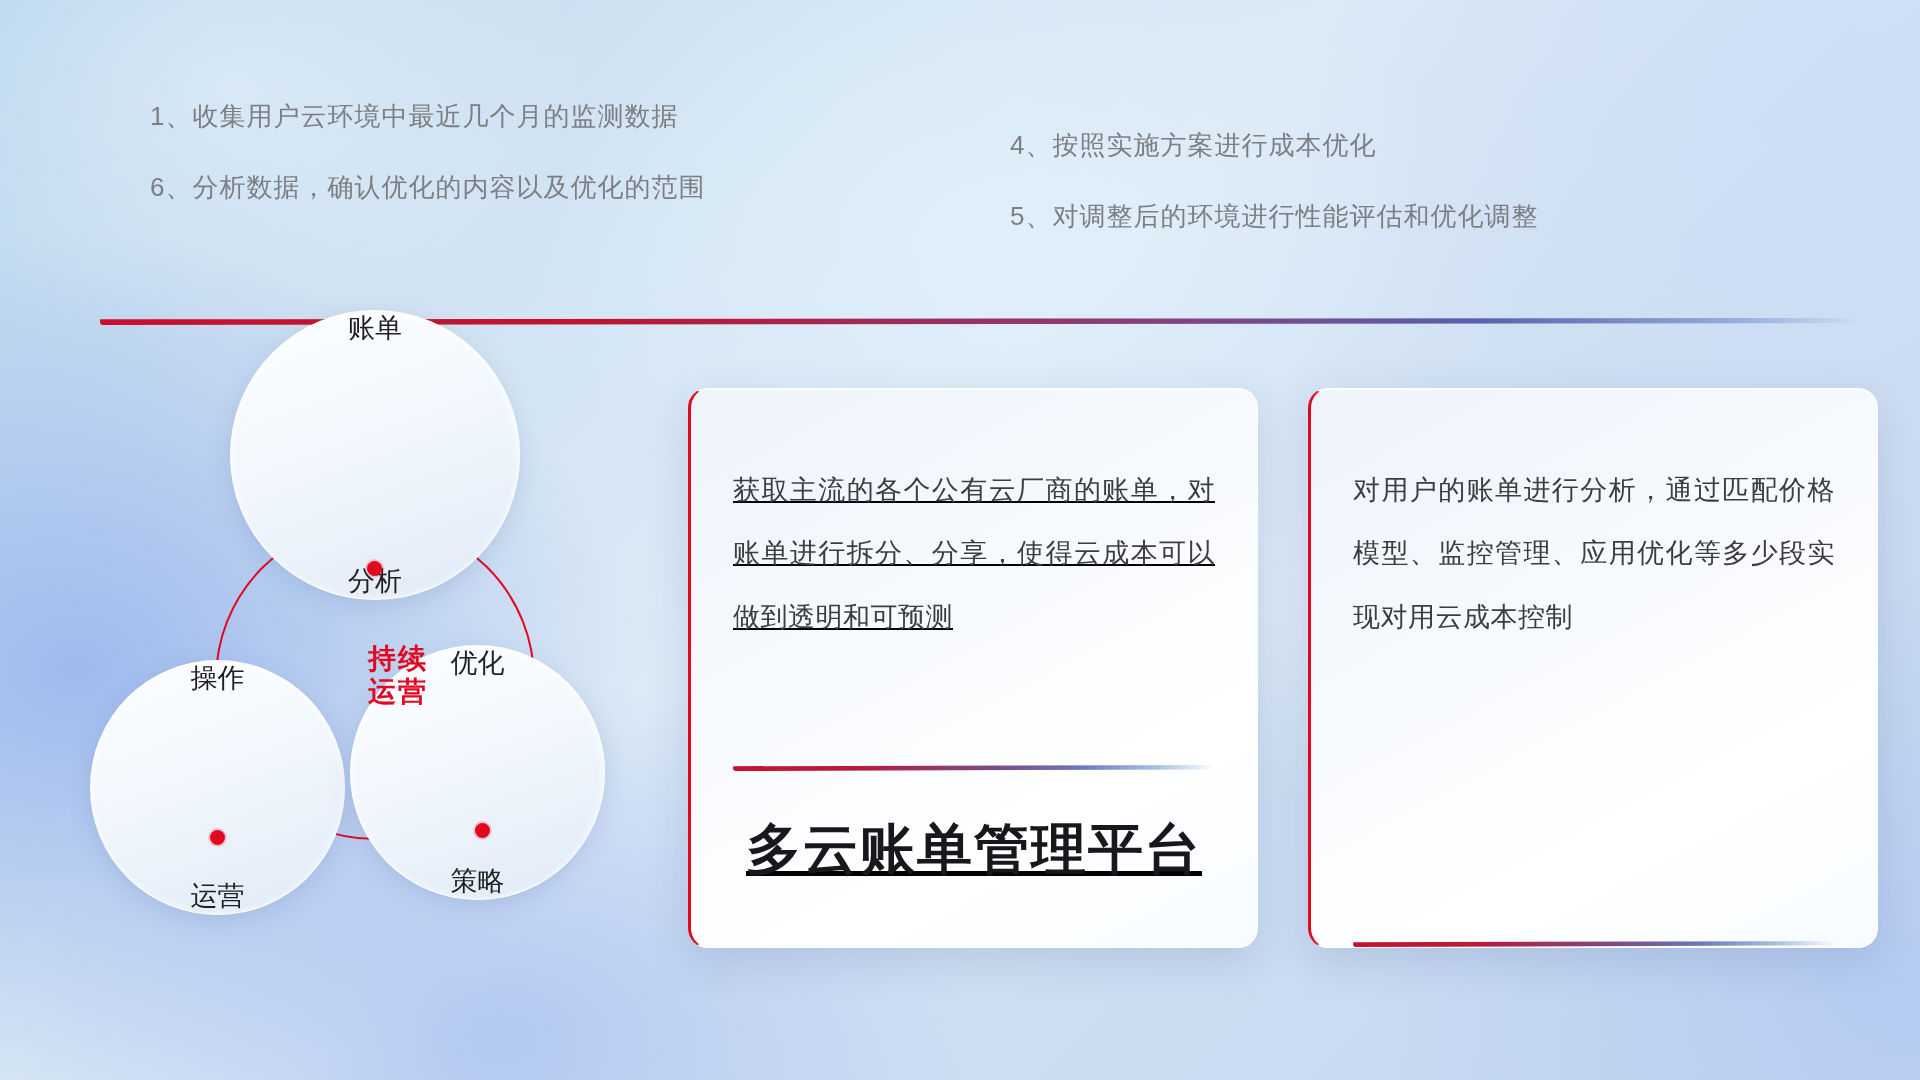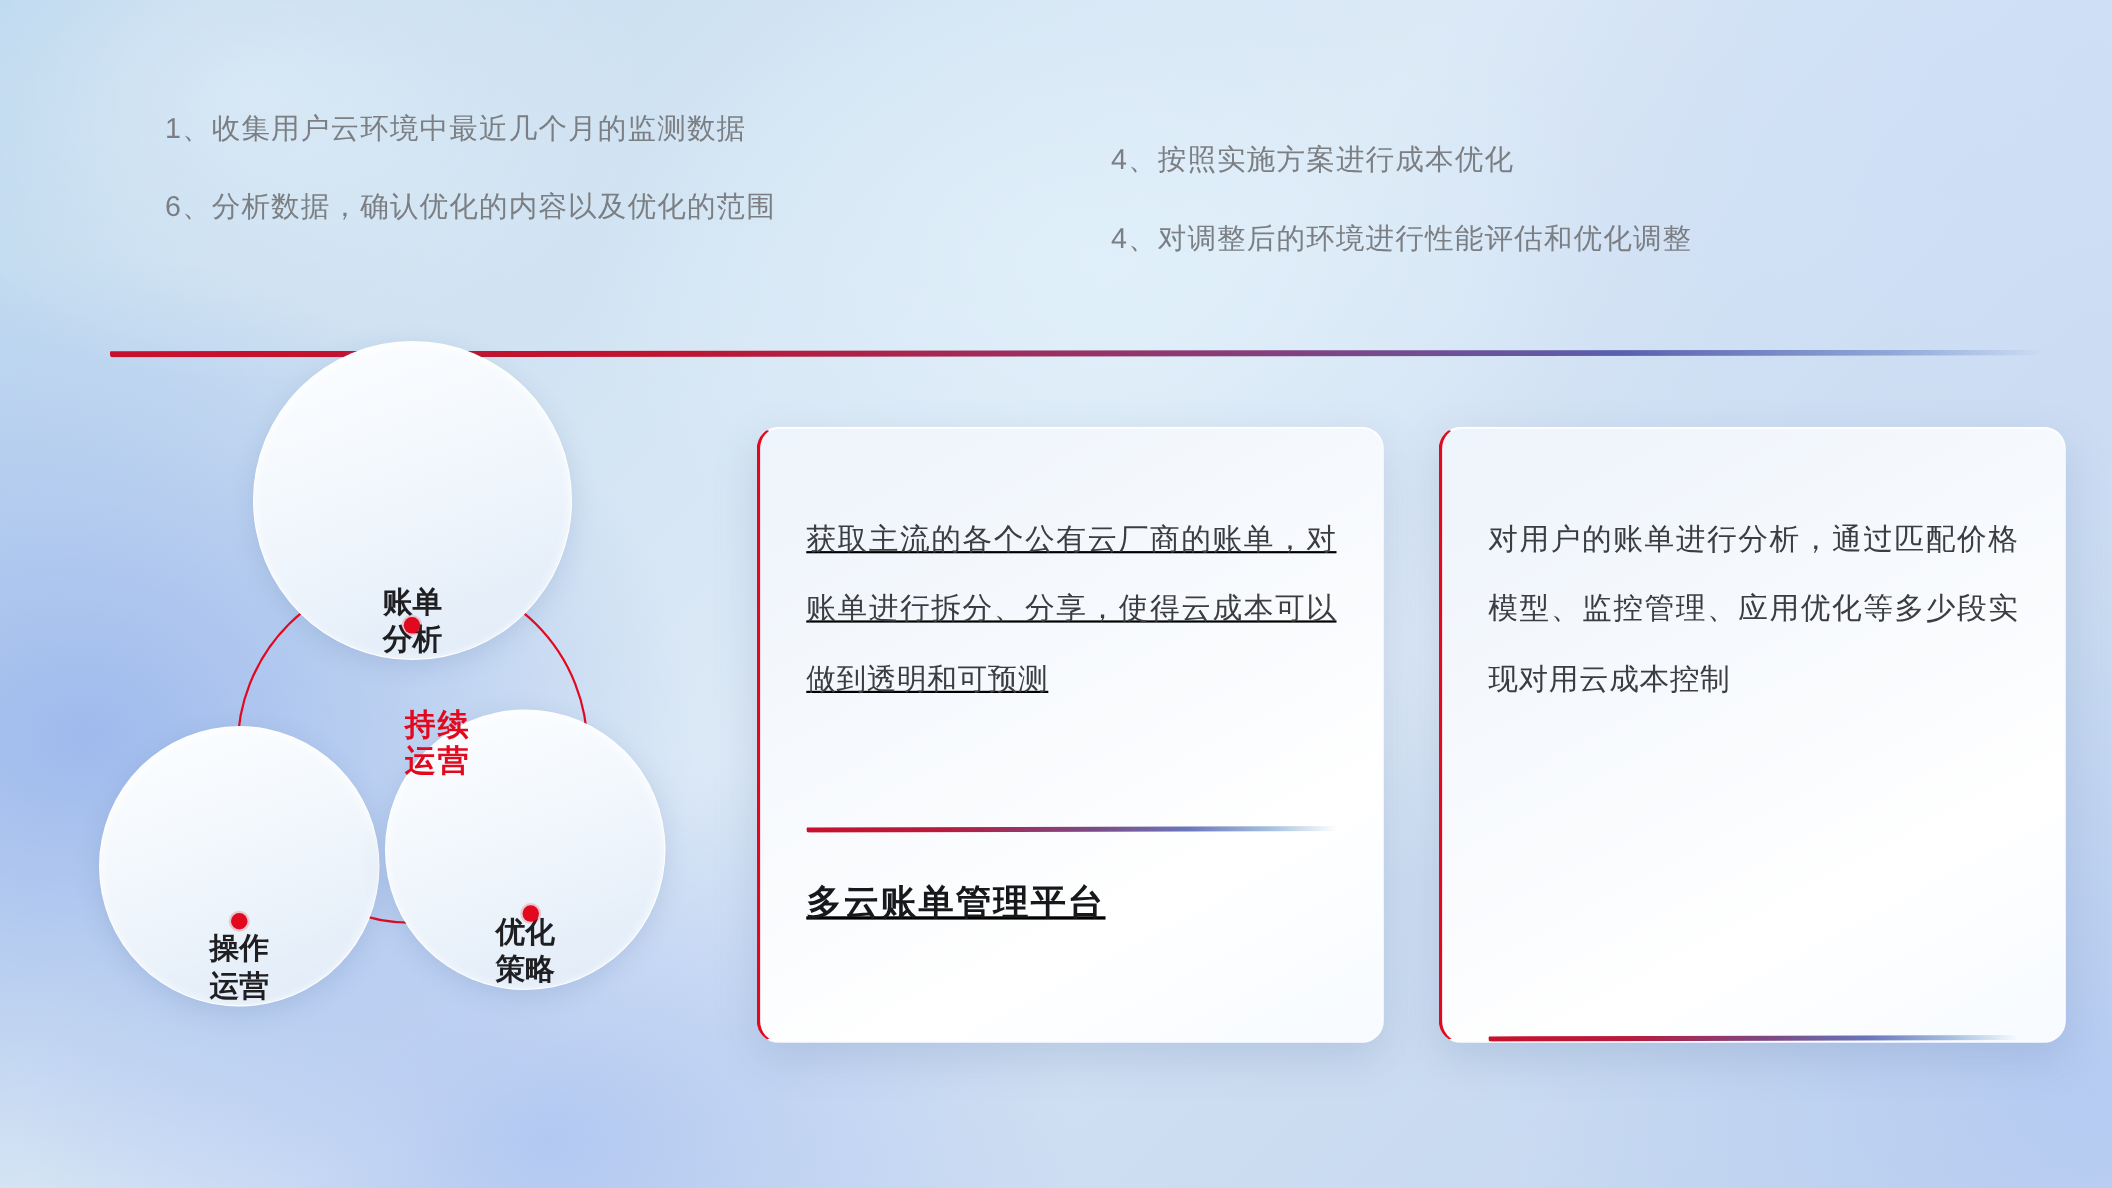--- a/index.html
+++ b/index.html
@@ -43,22 +43,22 @@
   .ring{
     position:absolute; border-radius:50%;
     border:2.6px solid #e2081e;
   }
   #ring-main{ left:120px; top:165px; width:320px; height:320px; }
   .bub{
     position:absolute; border-radius:50%;
     background:linear-gradient(160deg,#fdfeff 0%,#f3f8fd 40%,#dfeaf7 100%);
     border:1.6px solid rgba(255,255,255,0.95);
     box-shadow:0 6px 22px rgba(80,110,160,0.18), inset 0 2px 10px rgba(255,255,255,0.9);
-    display:flex; flex-direction:column; align-items:center; justify-content:flex-end;
-    color:#1f1f22; font-weight:bold; font-size:27px; line-height:1.28;
+    display:flex; flex-direction:column; align-items:center; justify-content:space-between;
+    color:#1f1f22; font-weight:normal; font-size:27px; line-height:1.28;
   }
   #bub-top{ left:135px; top:-45px; width:290px; height:290px; }
   #bub-bl{ left:-5px; top:305px; width:255px; height:255px; }
   #bub-br{ left:255px; top:290px; width:255px; height:255px; }
   .dot{
     position:absolute; width:15px; height:15px; border-radius:50%;
     background:#e2081e; box-shadow:0 0 0 2px rgba(226,8,30,0.18);
   }
   #dot-top{ left:272px; top:206px; }
   #dot-bl{ left:115px; top:475px; }
@@ -85,36 +85,37 @@
   .card-body{
     color:#3b3d41; font-size:27px; line-height:2.35;
     text-align:justify; text-align-last:left; letter-spacing:0.5px;
   }
   .card-divider{
     margin-top:auto; width:100%; height:6px; border-radius:3px;
     background:linear-gradient(90deg,#c8102e 0%,#b81b3d 26%,#7b4a87 54%,#6b77bd 72%,#a9c2e2 88%,rgba(190,212,238,0) 100%);
     clip-path:polygon(0 20%,100% 0,100% 74%,0 100%);
   }
   .card-title{
-    color:#17181b; font-weight:bold; font-size:32px; letter-spacing:2px;
-    padding:42px 0 104px 0;
+    color:#17181b; font-weight:bold; font-size:55px; letter-spacing:2px;
+    padding:42px 0 60px 0;
+    text-align:center;
   }
 </style>
 </head>
 <body>
 
 <div class="bg-sheen"></div>
 
 <div class="list" id="list-left">
   <div class="row">1、收集用户云环境中最近几个月的监测数据</div>
   <div class="row">6、分析数据，确认优化的内容以及优化的范围</div>
 </div>
 <div class="list" id="list-right">
   <div class="row">4、按照实施方案进行成本优化</div>
-  <div class="row">4、对调整后的环境进行性能评估和优化调整</div>
+  <div class="row">5、对调整后的环境进行性能评估和优化调整</div>
 </div>
 
 <div class="rule"></div>
 
 <div id="venn">
   <div class="ring" id="ring-main"></div>
 
   <div class="bub" id="bub-top">
     <span>账单</span>
     <span>分析</span>

